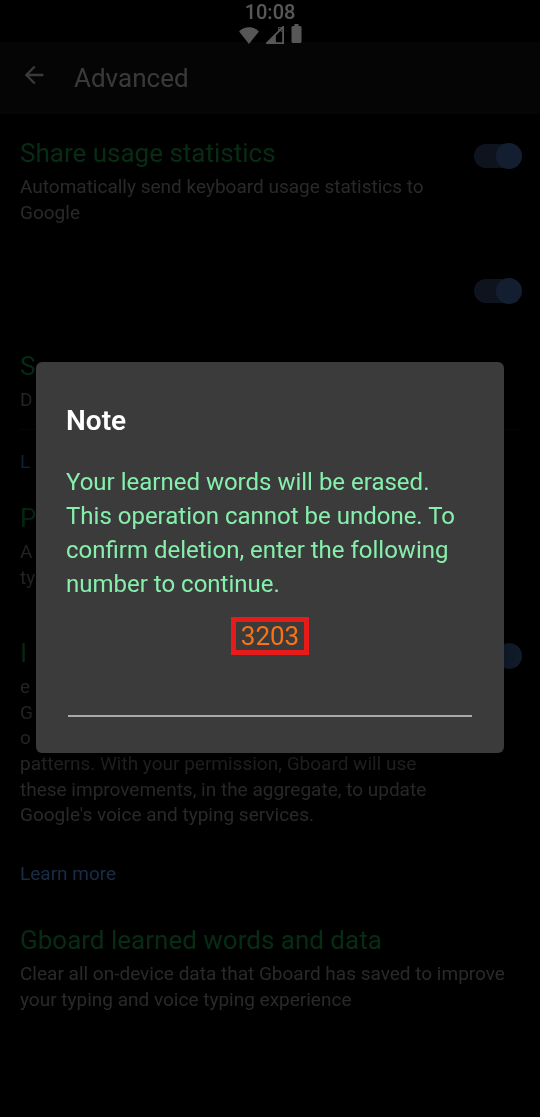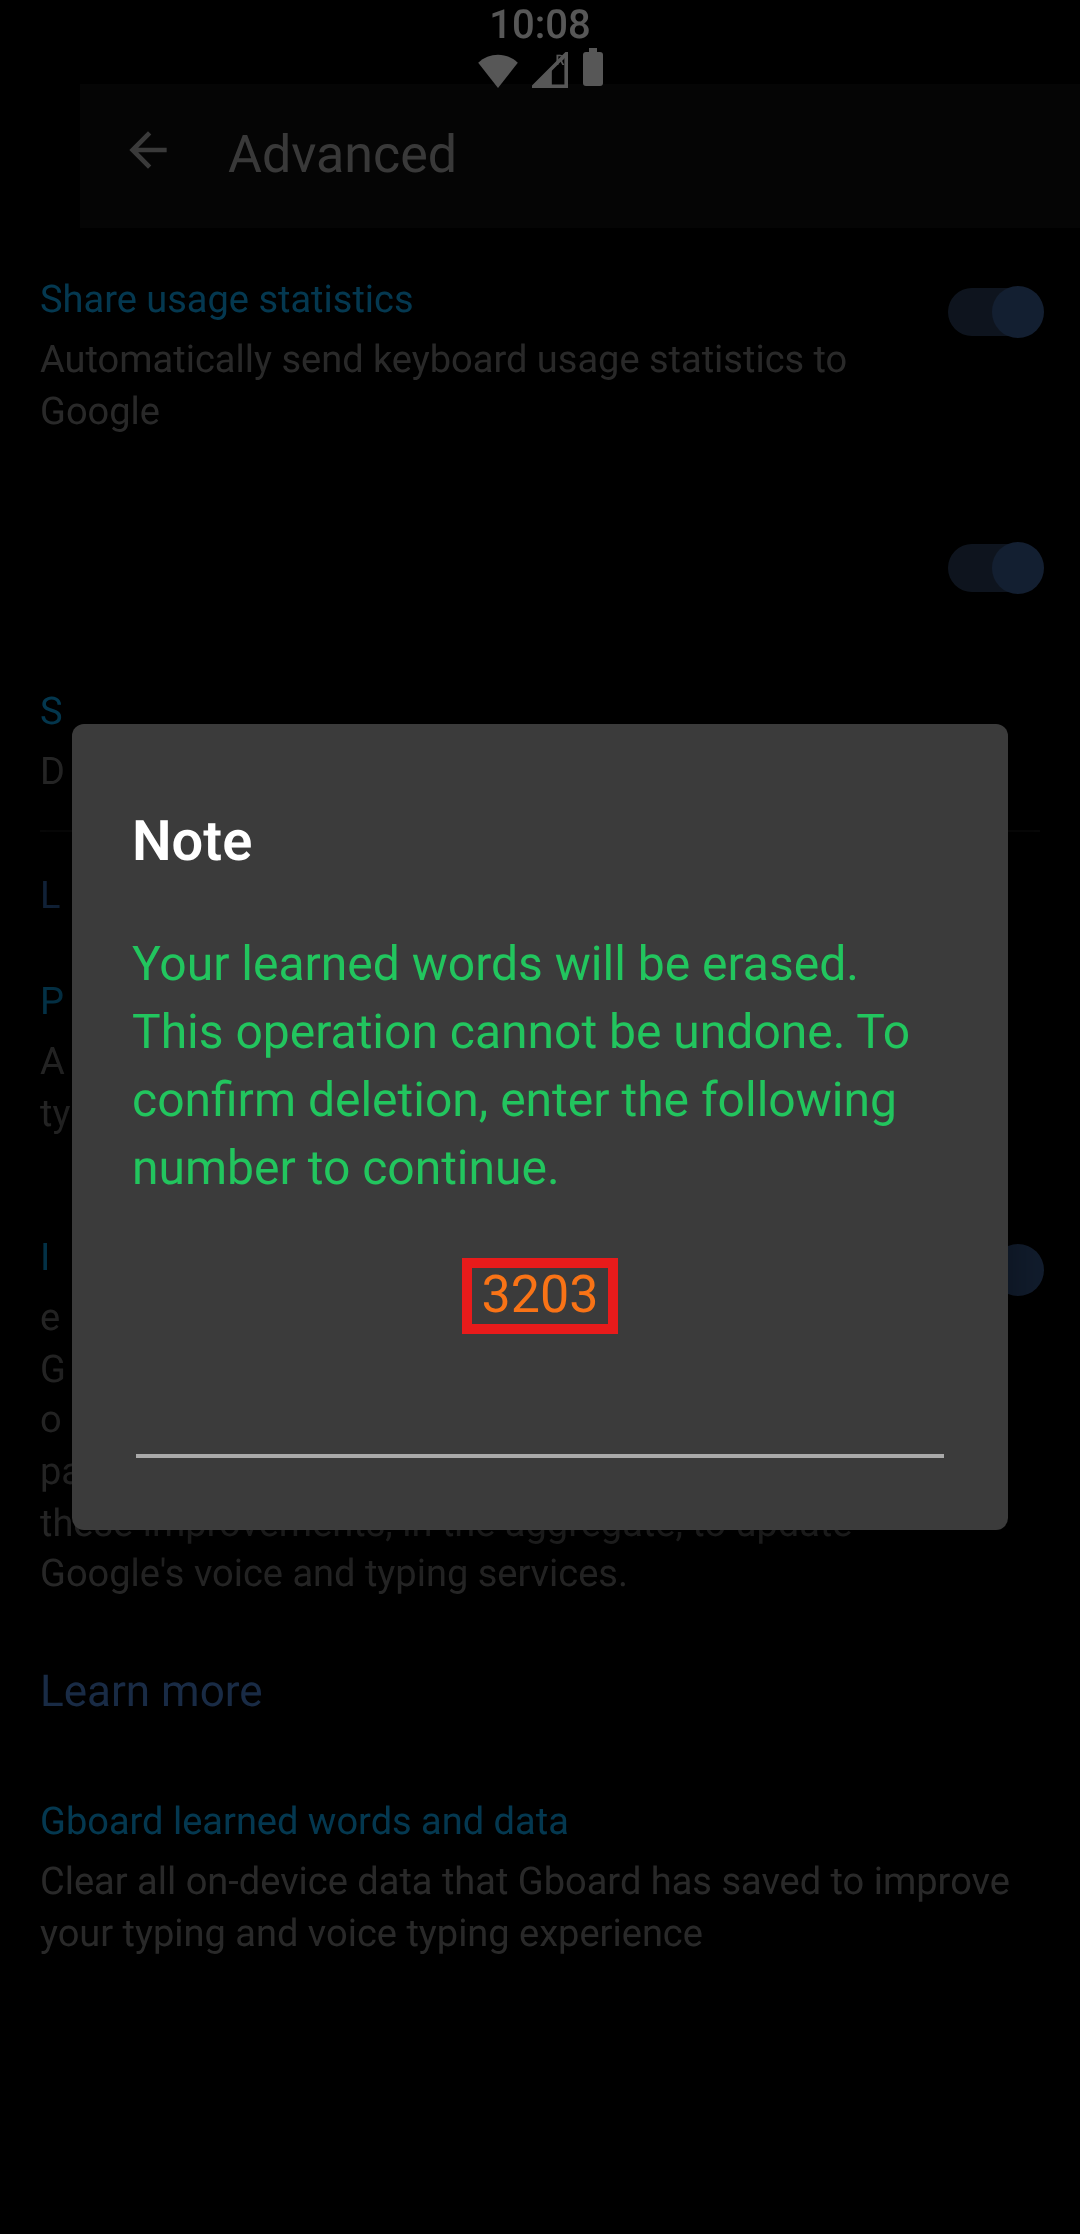--- a/index.html
+++ b/index.html
@@ -24,72 +24,71 @@
       flex-direction: column;
     }
     .status-right { display: flex; align-items: center; gap: 6px; }
     .app-bar {
       height: 72px;
       display: flex;
       align-items: center;
       padding: 0 20px;
       gap: 26px;
       background: #0f0f0f;
-      margin-left: 40px;
     }
     .back-arrow { color: #aaa; font-size: 28px; }
     .app-title { color: #a8a8a8; font-size: 26px; }
     .content { padding: 0 20px; }
     .setting {
       padding: 24px 0;
       display: flex;
       align-items: flex-start;
       justify-content: space-between;
       gap: 16px;
     }
     .setting-text { flex: 1; }
-    .setting-title { color: #0ea5e9; font-size: 19px; margin-bottom: 6px; }
+    .setting-title { color: #15803d; font-size: 26px; margin-bottom: 6px; }
     .setting-sub { color: #7a7a7a; font-size: 19px; line-height: 1.35; }
     .toggle {
       width: 46px;
       height: 24px;
       background: #2a3d5a;
       border-radius: 12px;
       position: relative;
       margin-top: 6px;
       flex-shrink: 0;
     }
     .toggle::after {
       content: '';
       position: absolute;
       width: 26px; height: 26px;
       background: #3a5b8f;
       border-radius: 50%;
       right: -2px; top: -1px;
     }
     .section-label { color: #3a6fb8; font-size: 19px; padding: 14px 0 6px; }
     .divider { border: none; border-top: 1px solid #1a1a1a; margin: 6px 0; }
-    .learn-more { color: #4a7fc9; font-size: 22px; padding: 10px 0 16px; }
+    .learn-more { color: #4a7fc9; font-size: 19px; padding: 10px 0 16px; }
     .scrim {
       position: absolute; inset: 0;
       background: rgba(0,0,0,0.66);
       z-index: 10;
     }
     .dialog {
       position: absolute;
       left: 36px; top: 362px;
       width: 468px;
       background: #3b3b3b;
       border-radius: 6px;
       padding: 42px 30px 12px;
       z-index: 20;
       box-shadow: 0 12px 40px rgba(0,0,0,0.5);
     }
     .dialog-title { color: #fff; font-size: 28px; font-weight: 600; margin-bottom: 28px; }
-    .dialog-msg { color: #22c55e; font-size: 24px; line-height: 1.42; margin-bottom: 30px; }
+    .dialog-msg { color: #86efac; font-size: 24px; line-height: 1.42; margin-bottom: 18px; }
     .confirm-num {
       color: #f97316; font-size: 26px;
       text-align: left;
       width: fit-content;
       margin: 0 auto 28px;
       padding: 2px 8px;
     }
     .num-input {
       width: calc(100% - 4px);
       margin: 0 2px 24px;

